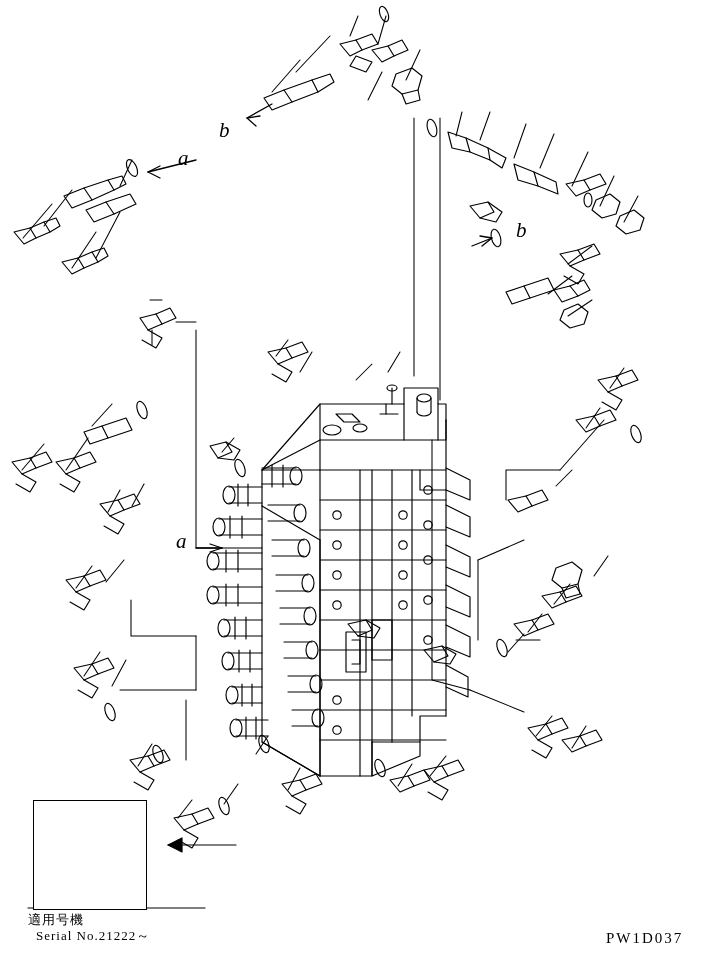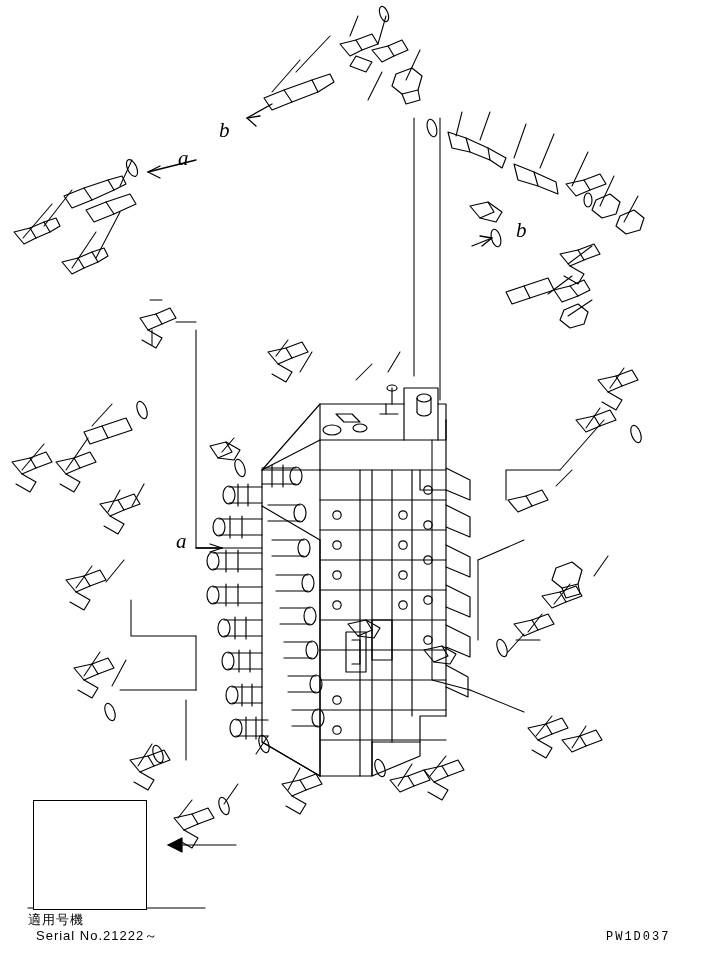--- a/index.html
+++ b/index.html
@@ -2,23 +2,23 @@
 <html><head>
 <meta charset="utf-8">
 <style>
   html,body{margin:0;padding:0;background:#ffffff;}
   body{width:705px;height:956px;position:relative;overflow:hidden;
        font-family:"Liberation Serif", serif;color:#000;}
   #stage{position:absolute;left:0;top:0;width:705px;height:956px;}
   svg#art{position:absolute;left:0;top:0;width:705px;height:956px;}
   .lbl{position:absolute;font-family:"Liberation Serif",serif;font-style:italic;
        font-size:21px;color:#000;line-height:1;}
-  .note{position:absolute;font-family:Liberation Sans, sans-serif;font-size:13px;
+  .note{position:absolute;font-family:Liberation Serif, serif;font-size:13px;
         letter-spacing:1px;line-height:16px;white-space:pre;}
-  .code{position:absolute;font-family:Liberation Mono, monospace;font-size:12px;
+  .code{position:absolute;font-family:Liberation Serif, serif;font-size:15px;
         letter-spacing:2px;}
   .inset{position:absolute;border:1.4px solid #000;background:#fff;}
 </style>
 </head>
 <body>
 
 <div id="stage">
 
   <svg id="art" viewBox="0 0 705 956">
     <g fill="none" stroke="#000" stroke-width="1.15" stroke-linecap="round" stroke-linejoin="round">

